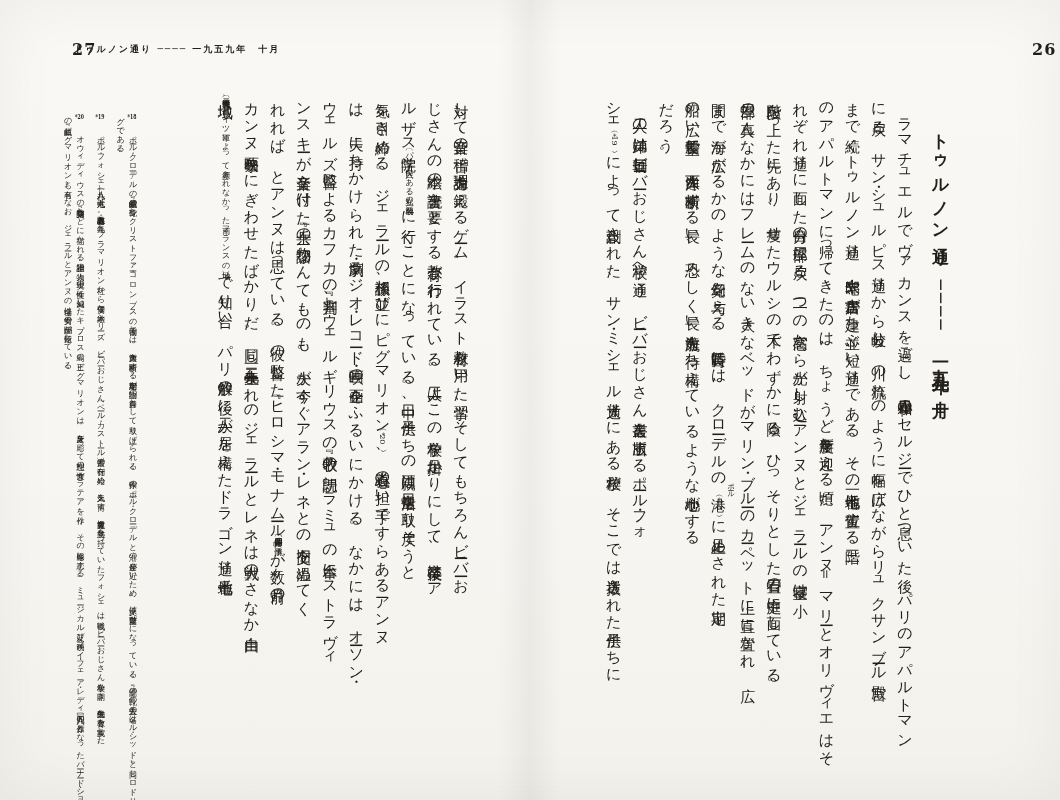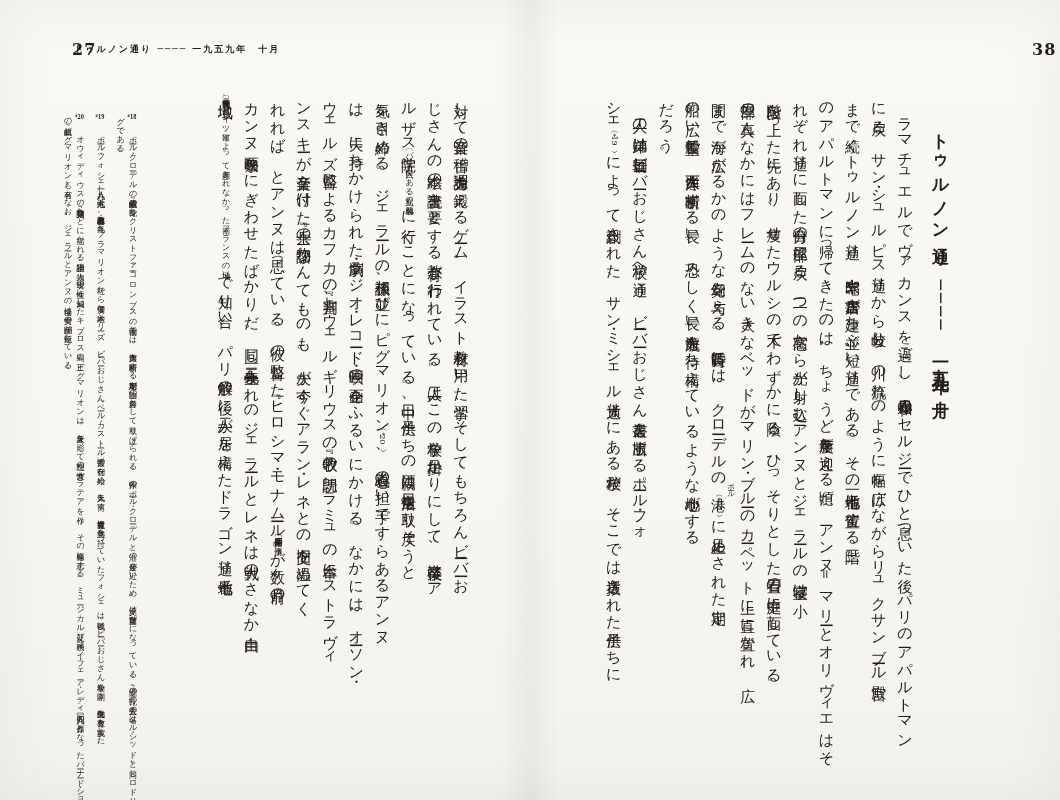--- a/index.html
+++ b/index.html
@@ -52,21 +52,21 @@
   .fn-label{text-combine-upright:all;font-weight:bold;margin-bottom:2px;}
 </style>
 </head>
 <body>
 
 <div class="spread">
   <div class="gutter"></div>
 
   <div class="page-num left">27</div>
   <div class="running-title">トゥルノン通り ──── 一九五九年　十月</div>
-  <div class="page-num right">38</div>
+  <div class="page-num right">26</div>
 
   <div class="chapter-title vtext">トゥルノン通り　────　一九五九年　十月</div>
 
   <div class="body-block body-right vtext">
     <div class="col">　ラマチュエルでヴァカンスを過ごし、小春日和のセルジーでひと息ついた後、パリのアパルトマン</div>
     <div class="col">に戻る。サン・シュルピス通りから分岐し、川の流れのように幅を広げながらリュクサンブール宮殿</div>
     <div class="col">まで続くトゥルノン通り。大邸宅や古書店が建ち並ぶ短い通りである。その一七番地に位置する三階</div>
     <div class="col">のアパルトマンに帰ってきたのは、ちょうど新年度を迎える頃だ。アンヌ＝マリーとオリヴィエはそ</div>
     <div class="col">れぞれ通りに面した自分の部屋に戻る。二つの高窓から光が射し込むアンヌとジェラールの寝室は小</div>
     <div class="col">階段を上った先にあり、痩せたウルシの木でわずかに陰る、ひっそりとした石畳の中庭に面している。</div>

